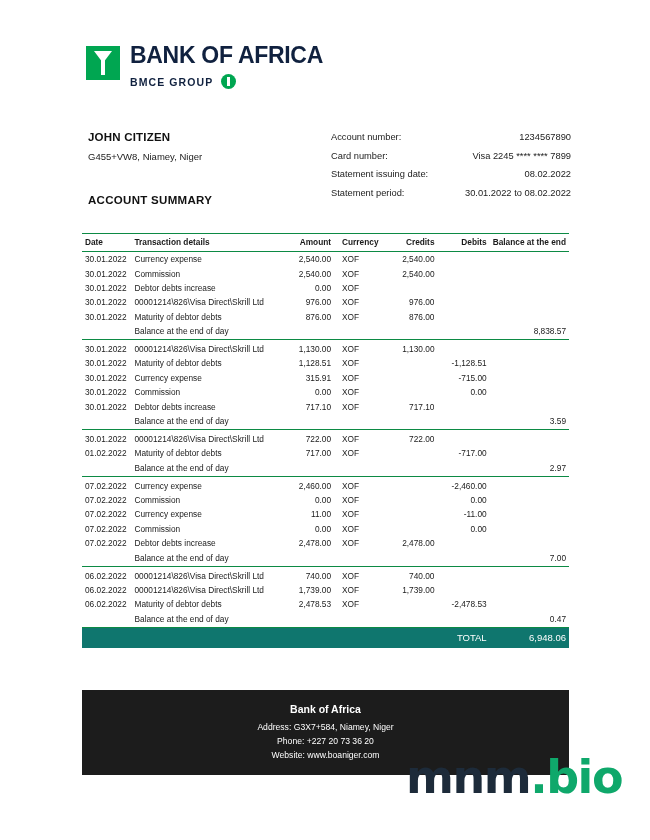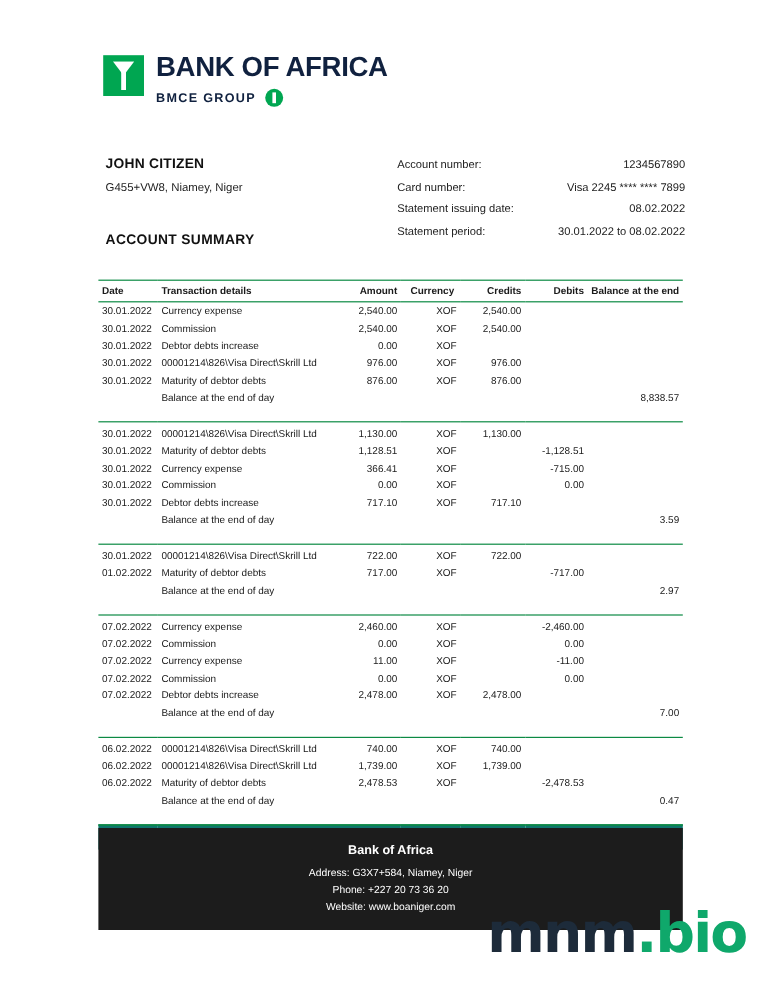--- a/index.html
+++ b/index.html
@@ -142,31 +142,31 @@
     border-bottom: 1.6px solid #0c8a44;
     white-space: nowrap;
   }
   table.stmt td {
     padding: 2.2px 3px;
     white-space: nowrap;
   }
   .c-date { text-align: left; width: 50px; }
   .c-det  { text-align: left; width: 152px; }
   .c-amt  { text-align: right; width: 58px; }
-  .c-cur  { text-align: right; width: 50px; padding-left: 8px !important; }
+  .c-cur  { text-align: left; width: 50px; padding-left: 8px !important; }
   .c-cred { text-align: right; width: 58px; }
   .c-deb  { text-align: right; width: 55px; }
   .c-bal  { text-align: right; width: 64px; }
 
   thead .c-amt, thead .c-cred, thead .c-deb, thead .c-bal { text-align: right; }
   thead .c-cur { text-align: left; }
 
   tr.subtotal td {
     border-bottom: 1.1px solid #0c8a44;
-    padding-bottom: 15px;
+    padding-bottom: 3px;
   }
   tr.group-first td { padding-top: 4px; }
 
   tr.total-row td {
     background: #0f766e;
     color: #ffffff;
     font-weight: normal;
     font-size: 9.5px;
     padding: 4.5px 3px;
   }
@@ -330,21 +330,21 @@
             <td class="c-det">Maturity of debtor debts</td>
             <td class="c-amt">1,128.51</td>
             <td class="c-cur">XOF</td>
             <td class="c-cred"></td>
             <td class="c-deb">-1,128.51</td>
             <td class="c-bal"></td>
           </tr>
           <tr>
             <td class="c-date">30.01.2022</td>
             <td class="c-det">Currency expense</td>
-            <td class="c-amt">366.41</td>
+            <td class="c-amt">315.91</td>
             <td class="c-cur">XOF</td>
             <td class="c-cred"></td>
             <td class="c-deb">-715.00</td>
             <td class="c-bal"></td>
           </tr>
           <tr>
             <td class="c-date">30.01.2022</td>
             <td class="c-det">Commission</td>
             <td class="c-amt">0.00</td>
             <td class="c-cur">XOF</td>

